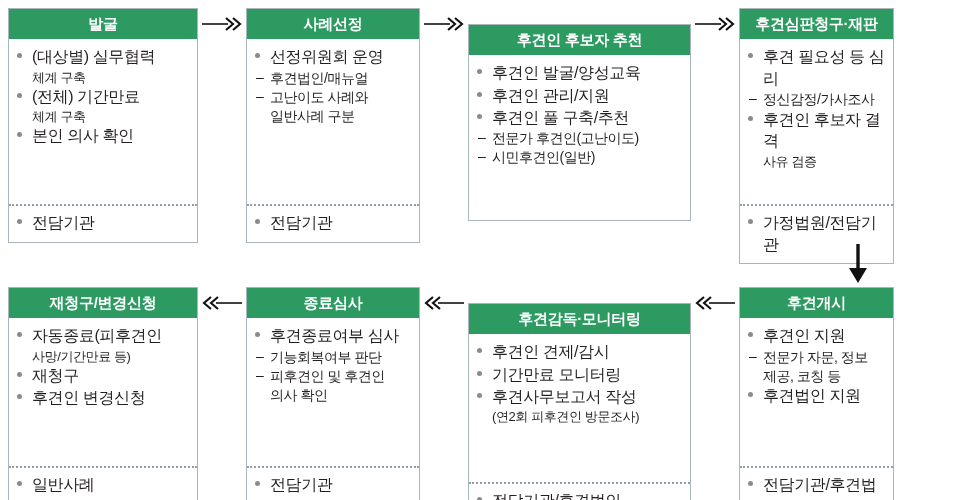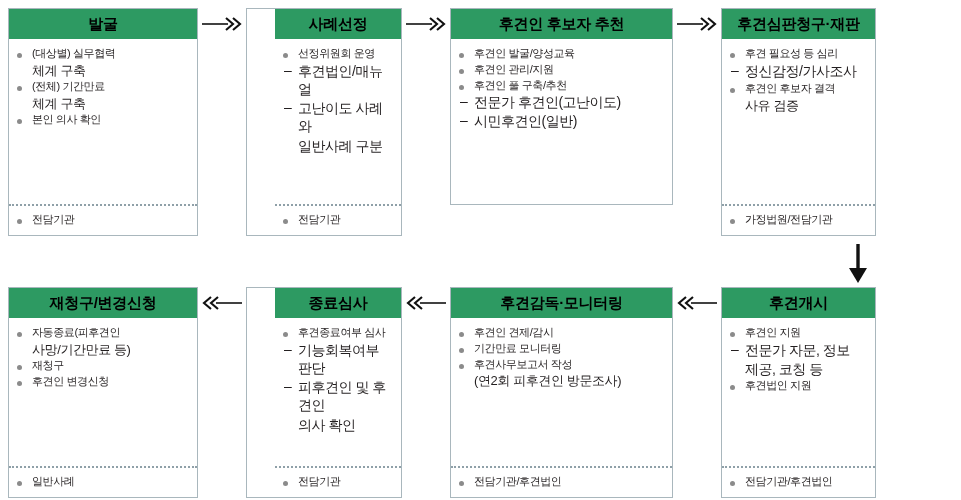--- a/index.html
+++ b/index.html
@@ -34,27 +34,27 @@
 
   
   .card {
     box-sizing: border-box;
     border: 1px solid #a9b7bd;
     background: #ffffff;
     display: flex;
     flex-direction: column;
   }
   .card-w1 { width: 190px; }
-  .card-w2 { width: 156px; padding-left: 28px; }
-  .card-w3 { width: 223px; }
+  .card-w2 { width: 174px; }
+  .card-w3 { width: 223px; margin-top: 16px; }
   .card-w4 { width: 155px; }
 
   .card-head {
     background: #2d9a62;
-    color: #000000;
+    color: #ffffff;
     font-size: 15px;
     font-weight: bold;
     text-align: center;
     letter-spacing: -0.3px;
     padding: 6px 2px 7px 2px;
     line-height: 1.15;
     white-space: nowrap;
   }
 
   .card-body {
@@ -73,21 +73,21 @@
 
   
   ul.items {
     list-style: none;
     margin: 0;
     padding: 0;
   }
   li.item {
     position: relative;
     padding-left: 17px;
-    font-size: 11px;
+    font-size: 16px;
     line-height: 1.33;
     letter-spacing: -0.4px;
     margin-bottom: 1px;
   }
   li.item > .bullet {
     position: absolute;
     left: 2px;
     top: 7px;
     width: 5px;
     height: 5px;

